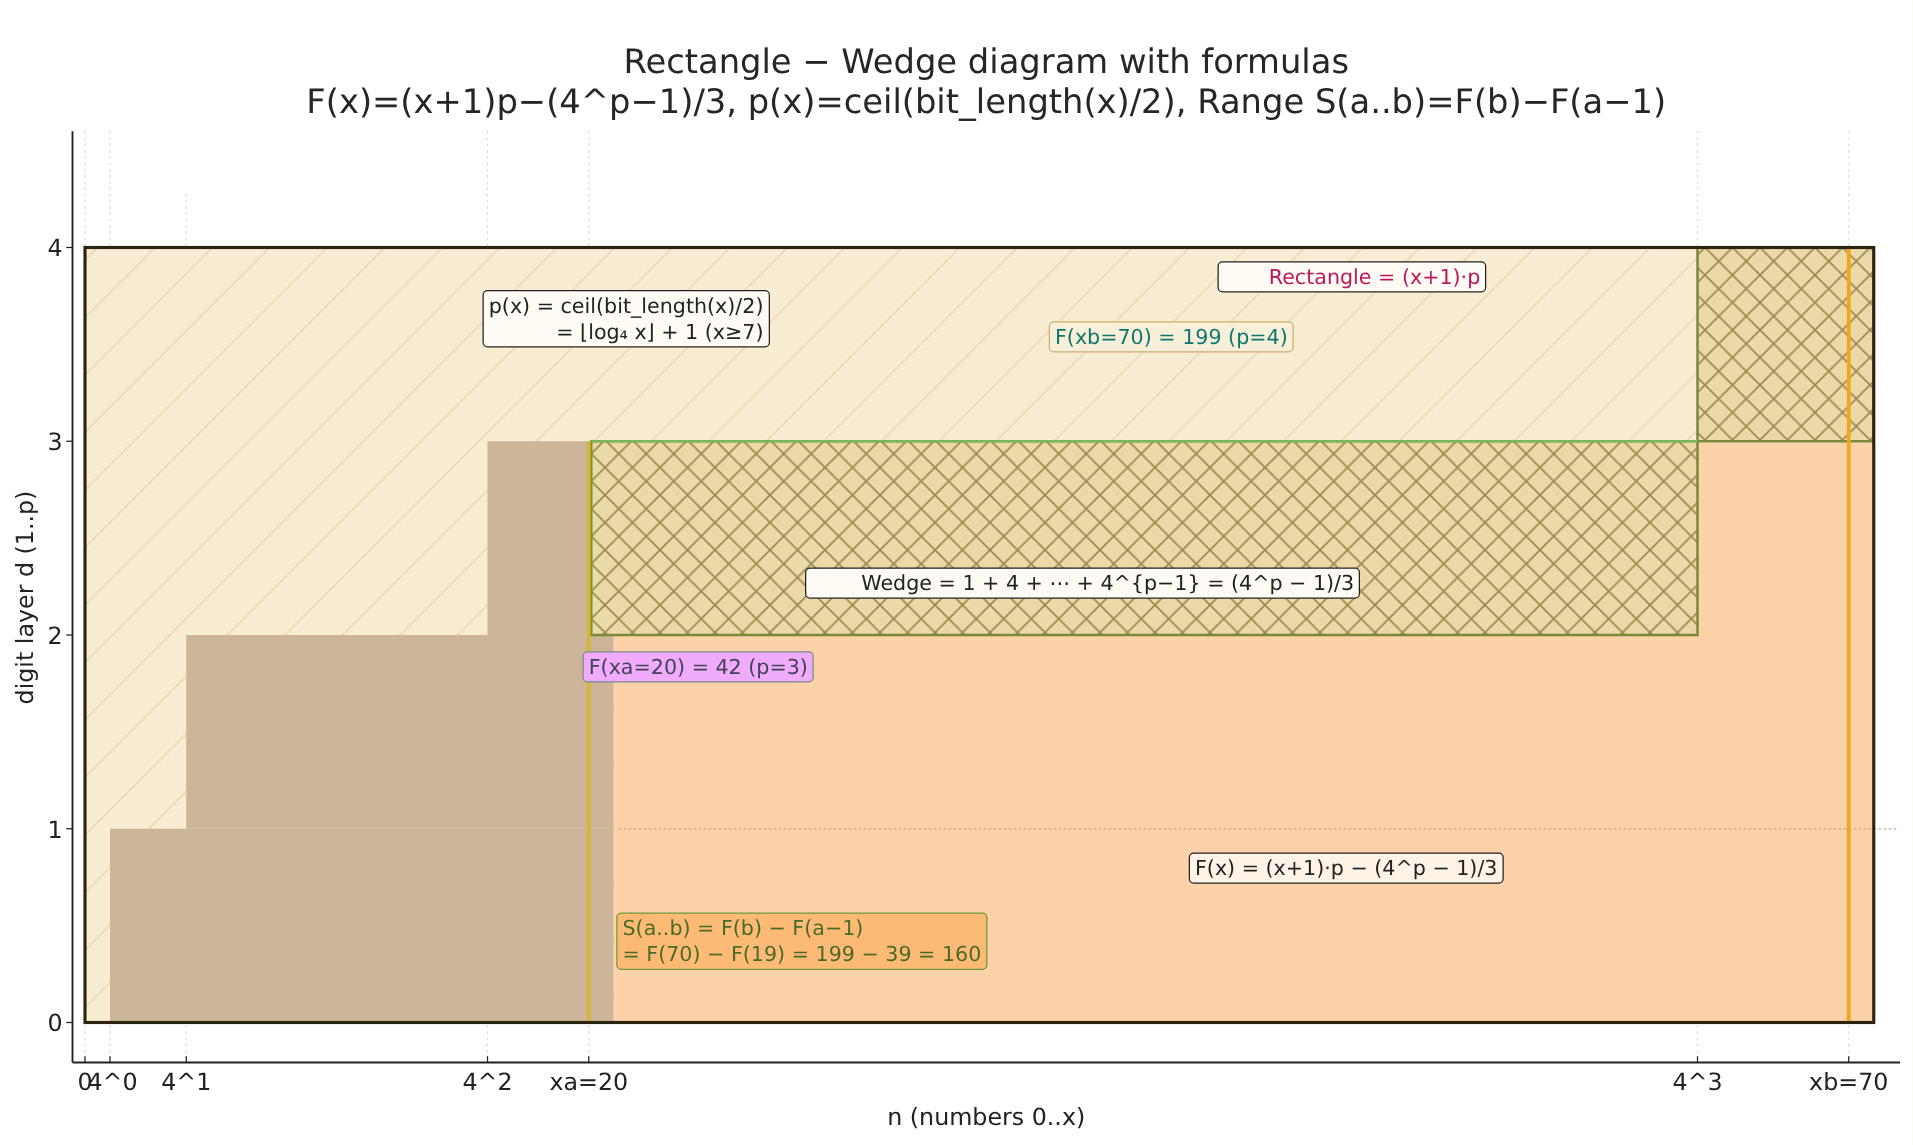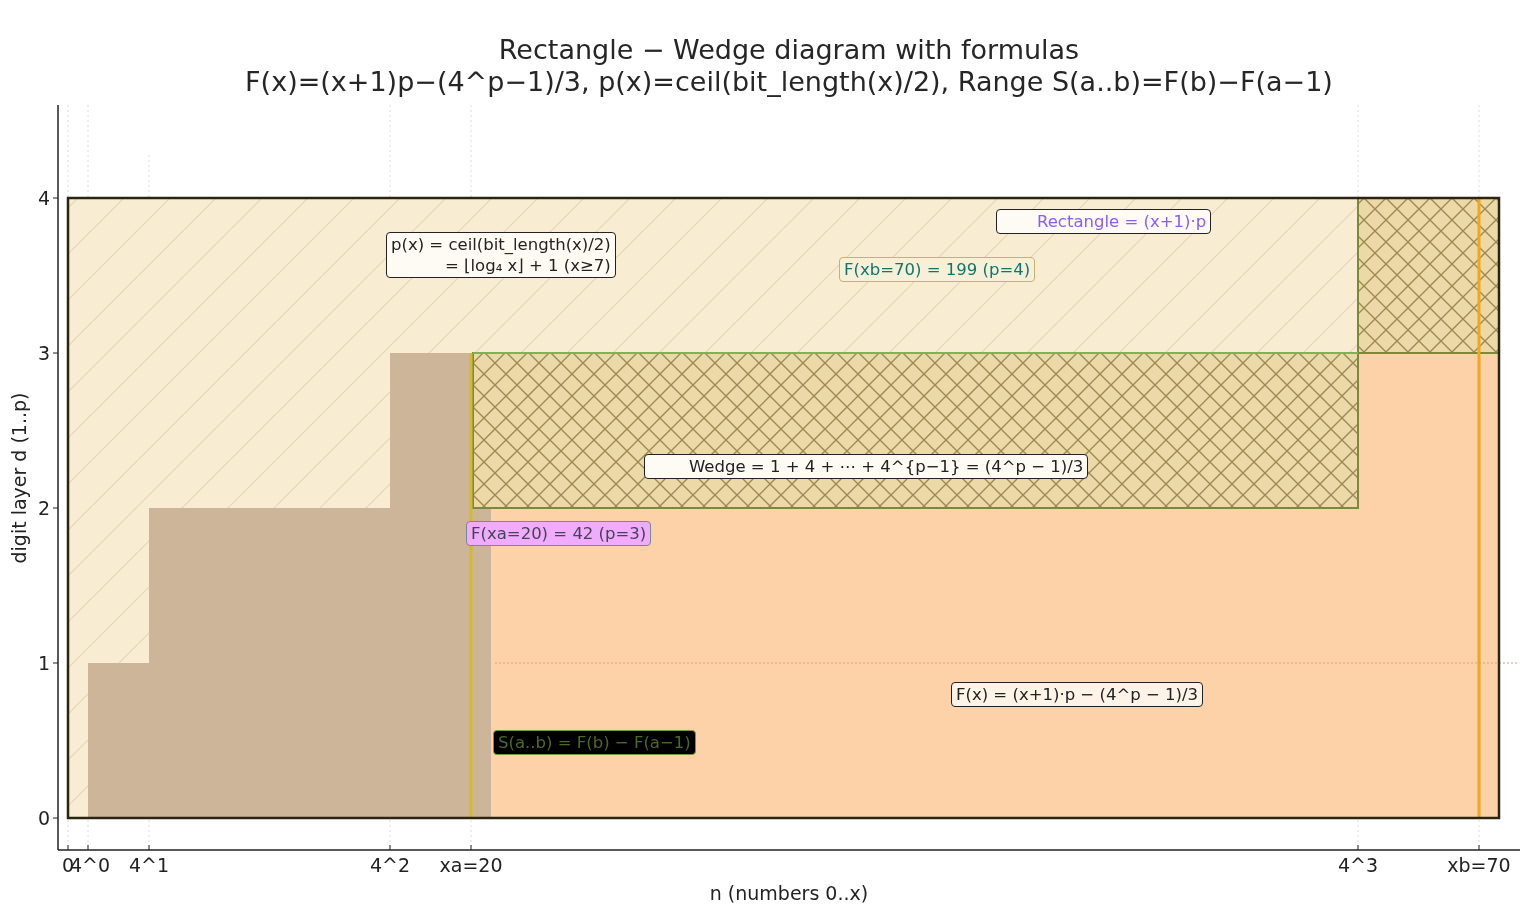--- a/index.html
+++ b/index.html
@@ -114,35 +114,36 @@
 
   <text class="axis-label" x="789" y="900" text-anchor="middle">n  (numbers 0..x)</text>
   <text class="axis-label" x="26" y="478" text-anchor="middle" transform="rotate(-90 26 478)">digit layer d  (1..p)</text>
 </svg>
 
 <div class="annot" style="left:386px; top:232px; background:#fdfbf4; border:1.5px solid #222; color:#222;text-align:right;">
   <span class="ln">p(x) = ceil(bit_length(x)/2)</span>
   <span class="ln">= ⌊log₄ x⌋ + 1 (x≥7)</span>
 </div>
 
-<div class="annot" style="left:996px; top:209px; background:#fdfbf4; border:1.5px solid #222; color:#8b5cf6;padding-left:40px;">
+<div class="annot" style="left:974px; top:209px; background:#fdfbf4; border:1.5px solid #222; color:#be185d;padding-left:40px;">
   <span>Rectangle = (x+1)·p</span>
 </div>
 
 <div class="annot" style="left:839px; top:257px; background:#f7efd8; border:1.5px solid #c8b070; color:#0f766e;">
   <span>F(xb=70) = 199 (p=4)</span>
 </div>
 
 <div class="annot" style="left:644px; top:454px; background:#fdfbf4; border:1.5px solid #222; color:#222;padding-left:44px;">
   <span class="ln">Wedge = 1 + 4 + ⋯ + 4^{p−1} = (4^p − 1)/3</span>
 </div>
 
 <div class="annot" style="left:466px; top:521px; background:#f0abfc; border:1.5px solid #7a8a8a; color:#445;">
   <span>F(xa=20) = 42 (p=3)</span>
 </div>
 
 <div class="annot" style="left:951px; top:651px; background:#fdf3e6; border:1.5px solid #222; color:#222;margin-top:31px;">
   <span>F(x) = (x+1)·p − (4^p − 1)/3</span>
 </div>
 
-<div class="annot" style="left:493px; top:730px; background:#000000; border:1.5px solid #6a9a3a; color:#4a6a2a;">
+<div class="annot" style="left:493px; top:730px; background:#fdba74; border:1.5px solid #6a9a3a; color:#4a6a2a;">
   <span class="ln">S(a..b) = F(b) − F(a−1)</span>
+  <span class="ln">= F(70) − F(19) = 199 − 39 = 160</span>
 </div>
 
 </body></html>

